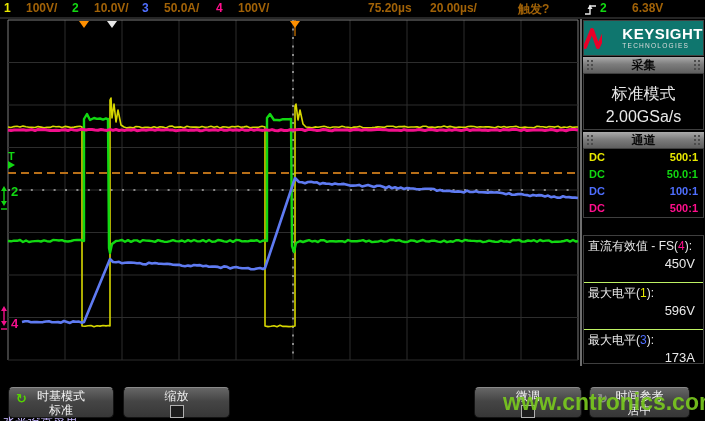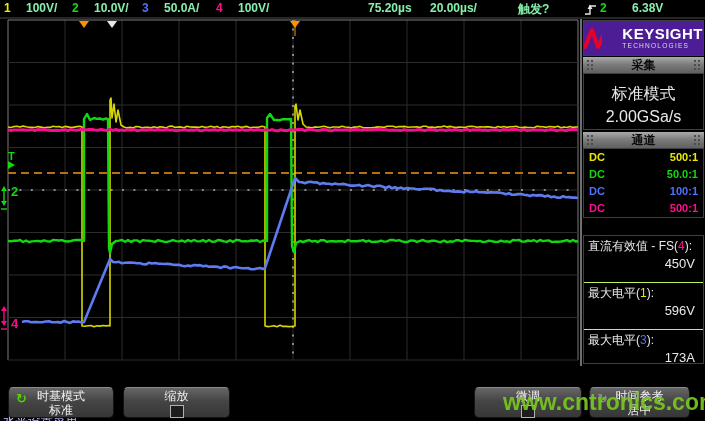--- a/index.html
+++ b/index.html
@@ -3,36 +3,36 @@
 <meta charset="utf-8">
 <style>
   html,body{margin:0;padding:0;background:#000;}
   body{width:705px;height:421px;position:relative;overflow:hidden;
        font-family:"Liberation Sans","DejaVu Sans",sans-serif;color:#e8e8e8;}
   
   .topbar{position:absolute;left:0;top:0;width:705px;height:17px;background:#000;
           border-bottom:2px solid #262626;font-size:12px;font-weight:bold;}
   .topbar span{position:absolute;top:1px;white-space:nowrap;}
   .ch1{color:#e8e800}.ch2{color:#12d812}.ch3{color:#4f6fff}.ch4{color:#ff0f8c}
-  .wht{color:#86efac}
+  .wht{color:#a16207}
   .trig-icon{position:absolute;left:584px;top:2px;}
   
   .plot{position:absolute;left:0;top:19px;width:580px;height:347px;background:#000;}
   
   .sidebar{position:absolute;left:580px;top:19px;width:125px;height:347px;background:#000;
            border-left:2px solid #6e6e6e;box-sizing:border-box;}
   .panel{position:absolute;left:1px;width:121px;background:#000;border:1px solid #3f3f3f;box-sizing:border-box;}
   .hdr{position:absolute;left:1px;width:121px;height:16px;
        background:linear-gradient(#ababab,#7d7d7d 45%,#5f5f5f);color:#0a0a0a;
        font-size:12px;font-weight:bold;text-align:center;line-height:16px;}
   .grip{position:absolute;top:3px;width:2px;height:2px;background:#4c4c4c;
         box-shadow:0 4px #4c4c4c,0 8px #4c4c4c,4px 0 #4c4c4c,4px 4px #4c4c4c,4px 8px #4c4c4c;}
   .grip.l{left:4px}.grip.r{right:8px}
   .logo{position:absolute;left:1px;top:1px;width:121px;height:36px;border:1px solid #3f3f3f;
-        box-sizing:border-box;display:flex;align-items:center;justify-content:center;gap:20px;background:#4c1d95;}
+        box-sizing:border-box;display:flex;align-items:center;justify-content:center;gap:20px;background:#0f766e;}
   .logo .txt{line-height:1;}
   .logo .k1{font-size:15px;font-weight:bold;letter-spacing:.5px;color:#fff;}
   .logo .k2{font-size:6.6px;letter-spacing:1.2px;color:#ddd;margin-top:2px;}
   .acq{position:absolute;left:1px;top:54px;height:57px;padding-top:7px;text-align:center;
        font-size:16px;color:#e8e8e8;}
   .acq div{margin-top:3px;}
   .chrows{position:absolute;left:1px;top:129px;height:70px;font-size:11px;font-weight:bold;}
   .chrow{height:17px;line-height:17px;padding:0 5px;display:flex;justify-content:space-between;}
   .meas{position:absolute;left:1px;top:216px;height:129px;font-size:12px;color:#e9e9e9;}
   .mitem{padding:2px 4px 1px 4px;border-bottom:1px solid #bef264;}

